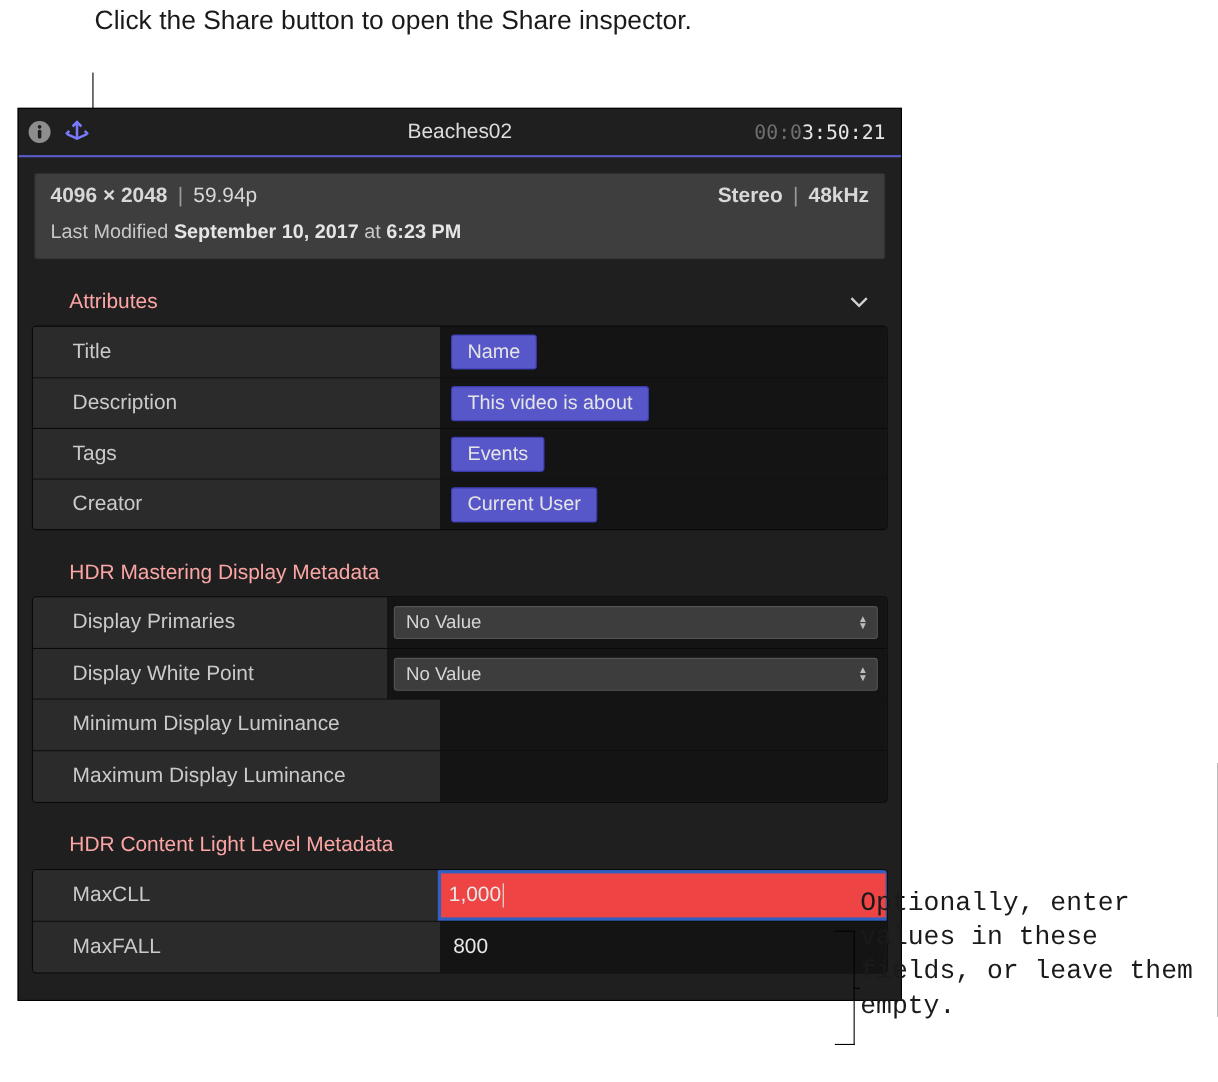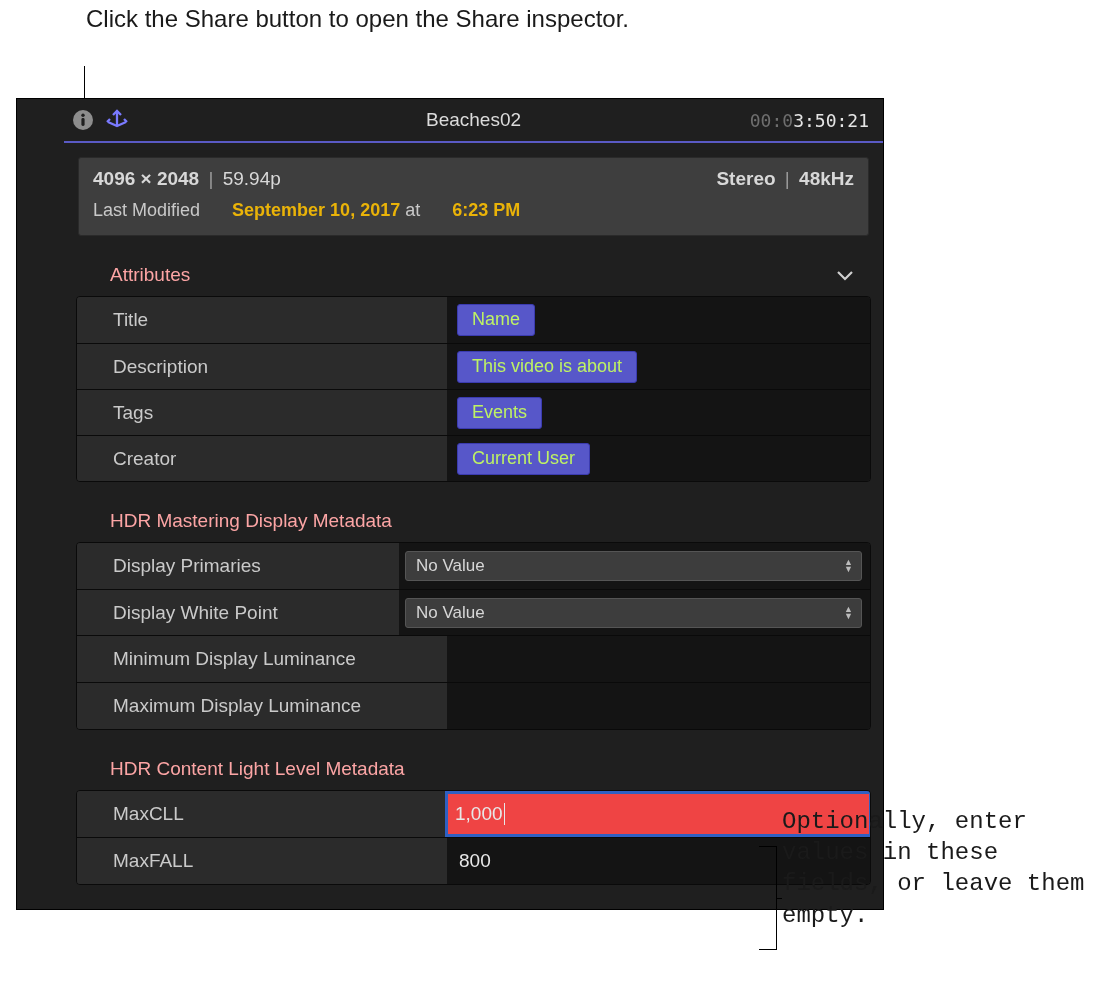--- a/index.html
+++ b/index.html
@@ -23,26 +23,25 @@
     left: -2px;
     top: 62px;
     width: 1px;
     height: 36px;
     background: #000;
   }
   .panel {
     position: absolute;
     top: 98px;
     left: 16px;
-    width: 868px;
+    width: 804px;
     background: #1f1f1f;
     border: 1px solid #000;
     color: #c9c9c9;
     font-size: 17px;
-    padding-left: 47px;
   }
   .panel-header {
     display: flex;
     align-items: center;
     height: 44px;
     padding: 0 14px 0 8px;
     border-bottom: 2px solid #5a5ac5;
     position: relative;
   }
   .panel-header .icons { display: flex; align-items: center; gap: 10px; }
@@ -73,21 +72,21 @@
     padding: 10px 14px;
     color: #d8d8d8;
     font-size: 19px;
   }
   .summary-row1 .sep { color: #9a9a9a; margin: 0 4px; }
   .summary-row2 {
     padding: 0 14px 14px 14px;
     color: #c9c9c9;
     font-size: 18px;
   }
-  .summary-row2 strong { color: #eab308; margin-left: 27px; }
+  .summary-row2 strong { color: #e5e5e5; }
   .section-title {
     padding: 28px 0 10px 46px;
     color: #fca5a5;
     font-size: 19px;
   }
   .attr-header {
     display: flex;
     align-items: center;
     justify-content: space-between;
     padding-right: 30px;
@@ -118,21 +117,21 @@
   }
   .row .val {
     flex: 1;
     background: #141414;
     display: flex;
     align-items: center;
     padding: 6px 10px;
   }
   .token {
     background: #5757c9;
-    color: #bef264;
+    color: #e5e5e5;
     padding: 4px 14px 5px 14px;
     border-radius: 3px;
     font-size: 18px;
     border: 1px solid #3b3bb0;
   }
   .select {
     flex: 1;
     background: #3d3d3d;
     border: 1px solid #555;
     border-radius: 3px;

